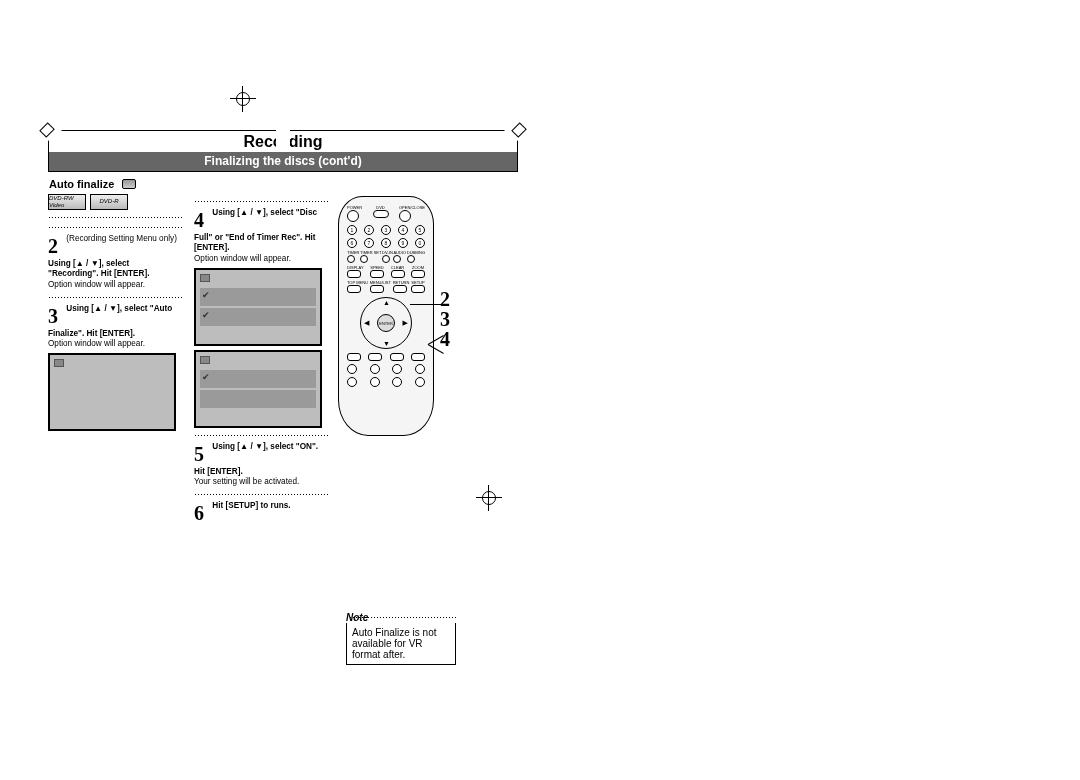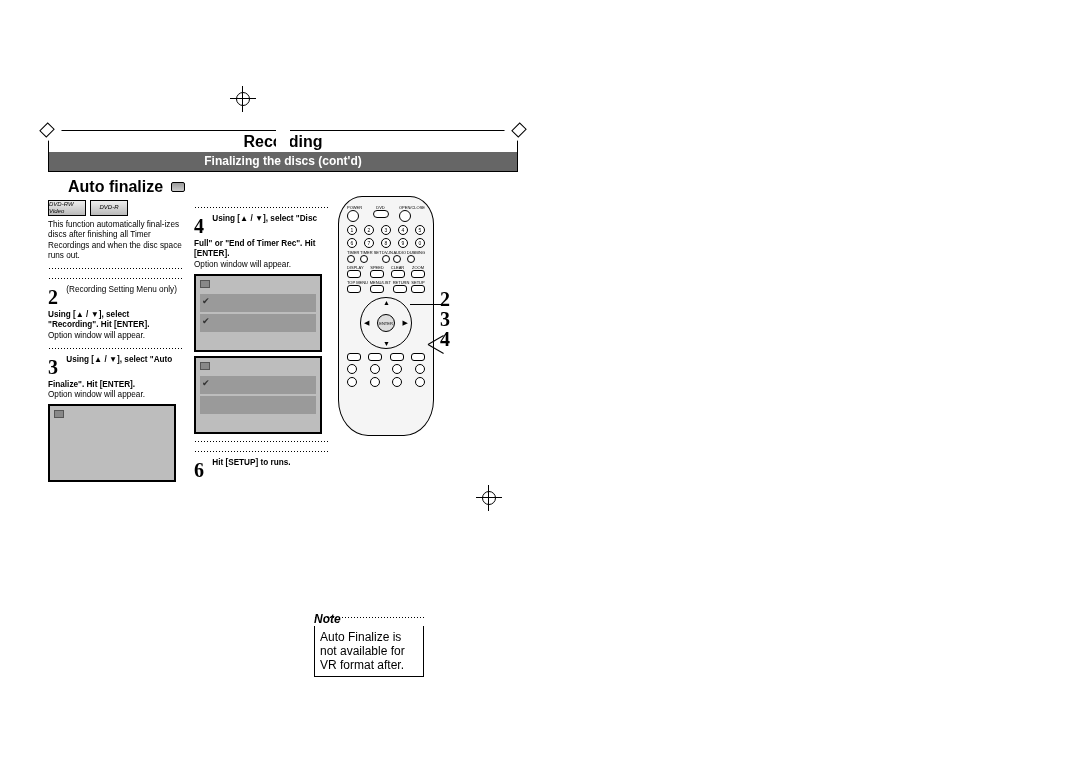--- a/index.html
+++ b/index.html
@@ -61,22 +61,22 @@
     border: 1px solid #000;
     border-top:none;
   }
   .notch-l, .notch-r {
     position:absolute; top:-6px; width:10px; height:12px; border:1px solid #000; background:#fff;
   }
   .notch-l { left:-6px; transform: rotate(45deg); }
   .notch-r { right:-6px; transform: rotate(45deg); }
 
   .subtitle {
-    font-weight: bold; font-size: 16px;
-    margin: 6px 0 4px 20px;
+    font-weight: bold; font-size: 11px;
+    margin: 6px 0 4px 1px;
     display:flex; align-items:center; gap:8px;
   }
   .dvd-badge {
     display:inline-block; width:14px; height:10px; border:1px solid #000; border-radius:2px;
     background: linear-gradient(#999,#ccc);
   }
 
   .cols {
     display: flex;
     gap: 12px;
@@ -158,23 +158,23 @@
   .dpad .up { left:23px; top:2px;} .dpad .dn{left:23px; bottom:2px;} .dpad .lf{left:4px; top:22px;} .dpad .rt{right:4px; top:22px;}
   .callout {
     position:absolute; border-top:1px solid #000;
   }
   .co-nums {
     position:absolute; left:440px; font-family:"Times New Roman",serif; font-size:20px; font-weight:bold;
   }
 
   .note-box {
     position:absolute;
-    left: 314px; top: 612px;
+    left: 346px; top: 612px;
     width: 110px;
-    font-size:12px;
+    font-size:10px;
   }
   .note-hdr {
     font-style: italic; font-weight:bold;
     background-image: radial-gradient(#000 0.7px, transparent 0.7px);
     background-size: 3px 3px; background-repeat:repeat-x; background-position: 30px 4px;
     padding-right:2px;
   }
   .note-body {
     border:1px solid #000; border-top:none;
     padding:4px 5px;
@@ -206,21 +206,20 @@
     <span class="dvd-badge"></span>
   </div>
 
   <div class="cols">
 
     <div class="col">
       <div class="format-badges">
         <span class="fmt">DVD-RW Video</span>
         <span class="fmt">DVD-R</span>
       </div>
-      <div>This function automatically final-izes discs after finishing all Timer Recordings and when the disc space runs out.</div>
       <div class="dotrule"></div>
 
       <div class="dotrule"></div>
 
       <div>
         <span class="stepnum">2</span>
         <span class="steptext">
           <span>(Recording Setting Menu only)</span><br>
           <b>Using [▲ / ▼], select "Recording". Hit [ENTER].</b><br>
           <span>Option window will appear.</span>
@@ -256,20 +255,27 @@
         <div class="bar b2"></div>
           <span class="chk c2">✔</span>
       </div>
       <div class="screen">
         <div class="tab"></div>
         <div class="bar b1"></div>
           <span class="chk c1">✔</span>
         <div class="bar b2"></div>
       </div>
       <div class="dotrule"></div>
+      <div>
+        <span class="stepnum">5</span>
+        <span class="steptext">
+          <b>Using [▲ / ▼], select "ON". Hit [ENTER].</b><br>
+          <span>Your setting will be activated.</span>
+        </span>
+      </div>
       <div class="dotrule"></div>
       <div>
         <span class="stepnum">6</span>
         <span class="steptext"><b>Hit [SETUP] to runs.</b></span>
       </div>
     </div>
 
     <div class="col"></div>
   </div>
 </div>

